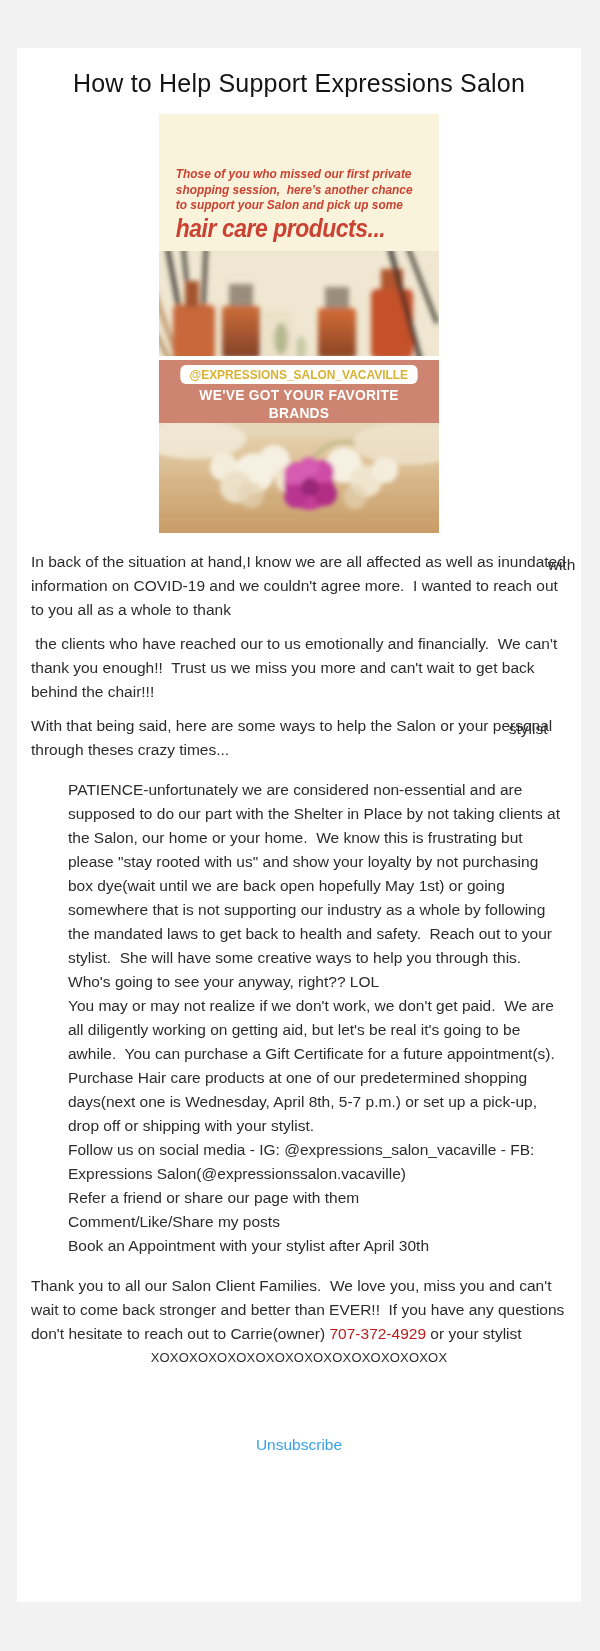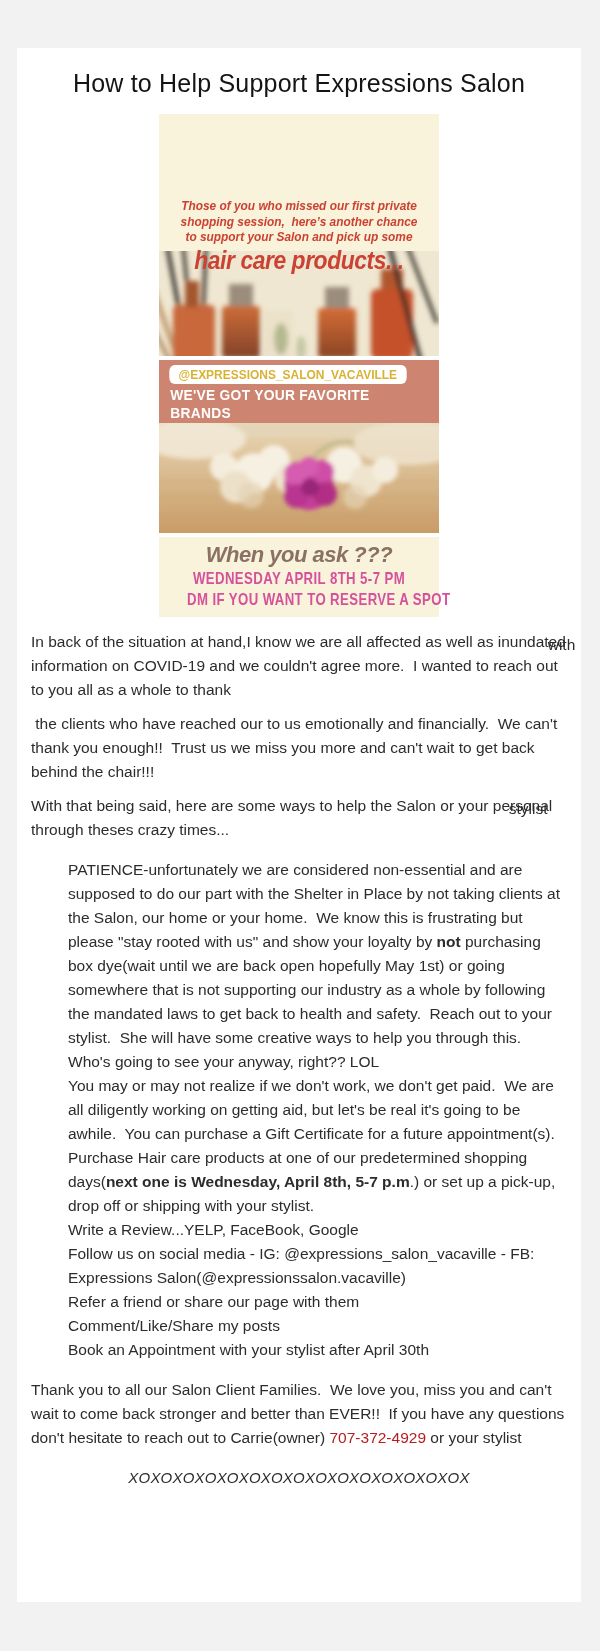--- a/index.html
+++ b/index.html
@@ -12,31 +12,31 @@
   .card{
     position:absolute;left:17px;top:48px;width:564px;height:1554px;
     background:#ffffff;box-sizing:border-box;padding:4px 14px 0;overflow:hidden;
   }
   .title{
     margin:16px;font-size:25px;line-height:30px;font-weight:400;
     text-align:center;color:#141414;letter-spacing:.2px;
   }
   
   .flyer{width:280px;margin:8px auto 0;}
-  .fly-top{height:137px;background:#f8f3da;text-align:center;box-sizing:border-box;padding-top:84px;}
+  .fly-top{height:137px;background:#f8f3da;text-align:left;box-sizing:border-box;padding-top:52px;}
   .fly-red{
     color:#cb4233;font-weight:700;font-style:italic;font-size:13.5px;line-height:15.5px;
     transform:scaleX(.88);transform-origin:50% 50%;white-space:pre;
   }
   .fly-big{
     color:#cb4233;font-weight:700;font-style:italic;font-size:26px;line-height:30px;
     letter-spacing:-.5px;transform:scaleX(.88);transform-origin:50% 50%;
   }
   .fly-photo{display:block;}
-  .fly-band{height:63px;background:#cd8470;text-align:left;box-sizing:border-box;padding-top:5px;}
+  .fly-band{height:63px;background:#cd8470;text-align:center;box-sizing:border-box;padding-top:5px;}
   .pill{
     display:inline-block;background:#ffffff;border-radius:6px;padding:2px 10px 1px;
     color:#d9b233;font-weight:700;font-size:13px;line-height:16px;
     transform:scaleX(.92);transform-origin:50% 50%;
   }
   .brands{
     color:#ffffff;font-weight:700;font-size:15px;line-height:18px;margin-top:2px;
     letter-spacing:.3px;transform:scaleX(.92);transform-origin:50% 50%;
   }
   .fly-foot{height:80px;background:#f8f3da;text-align:center;box-sizing:border-box;padding-top:4px;}
@@ -48,22 +48,22 @@
   
   .body-p{margin:10px 0;font-size:15.5px;line-height:24px;color:#2c2c2c;white-space:pre-wrap;}
   .first-p{margin-top:13px;}
   .closing{margin-bottom:0;}
   .ov{position:relative;text-align:right;}
   .ov-top{position:absolute;top:0;}
   .ov-p1{left:50px;}
   .ov-p3{left:16px;}
   .list{margin:16px 0 16px 37px;font-size:15.5px;line-height:24px;color:#2c2c2c;}
   .li{white-space:pre-wrap;}
-  .li b{font-weight:700;margin-top:44px;}
-  .xoxo{margin:16px 0 0;text-align:center;font-size:15px;line-height:24px;color:#2c2c2c;letter-spacing:.2px;font-style:italic;}
+  .li b{font-weight:400;margin-top:44px;}
+  .xoxo{margin:0 0 0;text-align:center;font-size:13px;line-height:24px;color:#2c2c2c;letter-spacing:.2px;}
   .phone-link{color:#b91c1c;text-decoration:none;cursor:pointer;}
   .footer{margin-top:65px;text-align:center;}
   .unsub{color:#38a1e6;font-size:15.5px;line-height:20px;text-decoration:none;cursor:pointer;}
 </style>
 </head>
 <body>
 
 <div class="card">
 
   <h1 class="title">How to Help Support Expressions Salon</h1>
@@ -154,42 +154,39 @@
           <circle cx="137" cy="51" r="12" fill="#d55bb0"></circle>
           <circle cx="163" cy="49" r="12" fill="#cf4ea6"></circle>
           <circle cx="166" cy="71" r="12" fill="#b12f84"></circle>
           <circle cx="137" cy="73" r="12" fill="#b83490"></circle>
           <circle cx="150" cy="44" r="10" fill="#d55bb0"></circle>
           <circle cx="151" cy="64" r="9" fill="#8f2370" opacity=".8"></circle>
         </g>
       </svg>
     </div>
 
-    <div class="fly-foot">
-      <div class="ask">When you ask ???</div>
-      <div class="pinkline">WEDNESDAY APRIL 8TH 5-7 PM</div>
-      <div class="pinkline">DM IF YOU WANT TO RESERVE A SPOT</div>
-    </div>
   </div>
 
   <p class="body-p first-p"><span>In back of the situation at hand,I know we are all affected as well as </span><span class="ov"><span>inundated</span><span class="ov-top ov-p1">with</span></span><span> information on COVID-19 and we couldn't agree more.  I wanted to reach out to you all as a whole to thank</span></p>
 
   <p class="body-p"> the clients who have reached our to us emotionally and financially.  We can't thank you enough!!  Trust us we miss you more and can't wait to get back behind the chair!!!</p>
 
   <p class="body-p"><span>With that being said, here are some ways to help the Salon or your </span><span class="ov"><span>personal</span><span class="ov-top ov-p3">stylist</span></span><span> through theses crazy times...</span></p>
 
   <div class="list">
     <div class="li"><span>PATIENCE-unfortunately we are considered non-essential and are supposed to do our part with the Shelter in Place by not taking clients at the Salon, our home or your home.  We know this is frustrating but please "stay rooted with us" and show your loyalty by </span><b>not</b><span> purchasing box dye(wait until we are back open hopefully May 1st) or going somewhere that is not supporting our industry as a whole by following the mandated laws to get back to health and safety.  Reach out to your stylist.  She will have some creative ways to help you through this. Who's going to see your anyway, right?? LOL</span></div>
     <div class="li"><span>You may or may not realize if we don't work, we don't get paid.  We are all diligently working on getting aid, but let's be real it's going to be awhile.  You can purchase a Gift Certificate for a future appointment(s).</span></div>
     <div class="li"><span>Purchase Hair care products at one of our predetermined shopping days(</span><b>next one is Wednesday, April 8th, 5-7 p.m</b><span>.) or set up a pick-up, drop off or shipping with your stylist.</span></div>
-    <div class="li"><span>Write a Review...YELP, FaceBook, Google</span></div>
     <div class="li"><span>Follow us on social media - IG: @expressions_salon_vacaville - FB: Expressions Salon(@expressionssalon.vacaville)</span></div>
     <div class="li"><span>Refer a friend or share our page with them</span></div>
     <div class="li"><span>Comment/Like/Share my posts</span></div>
     <div class="li"><span>Book an Appointment with your stylist after April 30th</span></div>
   </div>
 
   <p class="body-p closing"><span>Thank you to all our Salon Client Families.  We love you, miss you and can't wait to come back stronger and better than EVER!!  If you have any questions don't hesitate to reach out to Carrie(owner) </span><a href="#" class="phone-link">707-372-4929</a><span> or your stylist</span></p>
 
   <p class="xoxo">XOXOXOXOXOXOXOXOXOXOXOXOXOXOXOX</p>
 
+  <div class="footer">
+    <a href="#" class="unsub">Unsubscribe</a>
+  </div>
 
 </div>
 
 </body></html>

